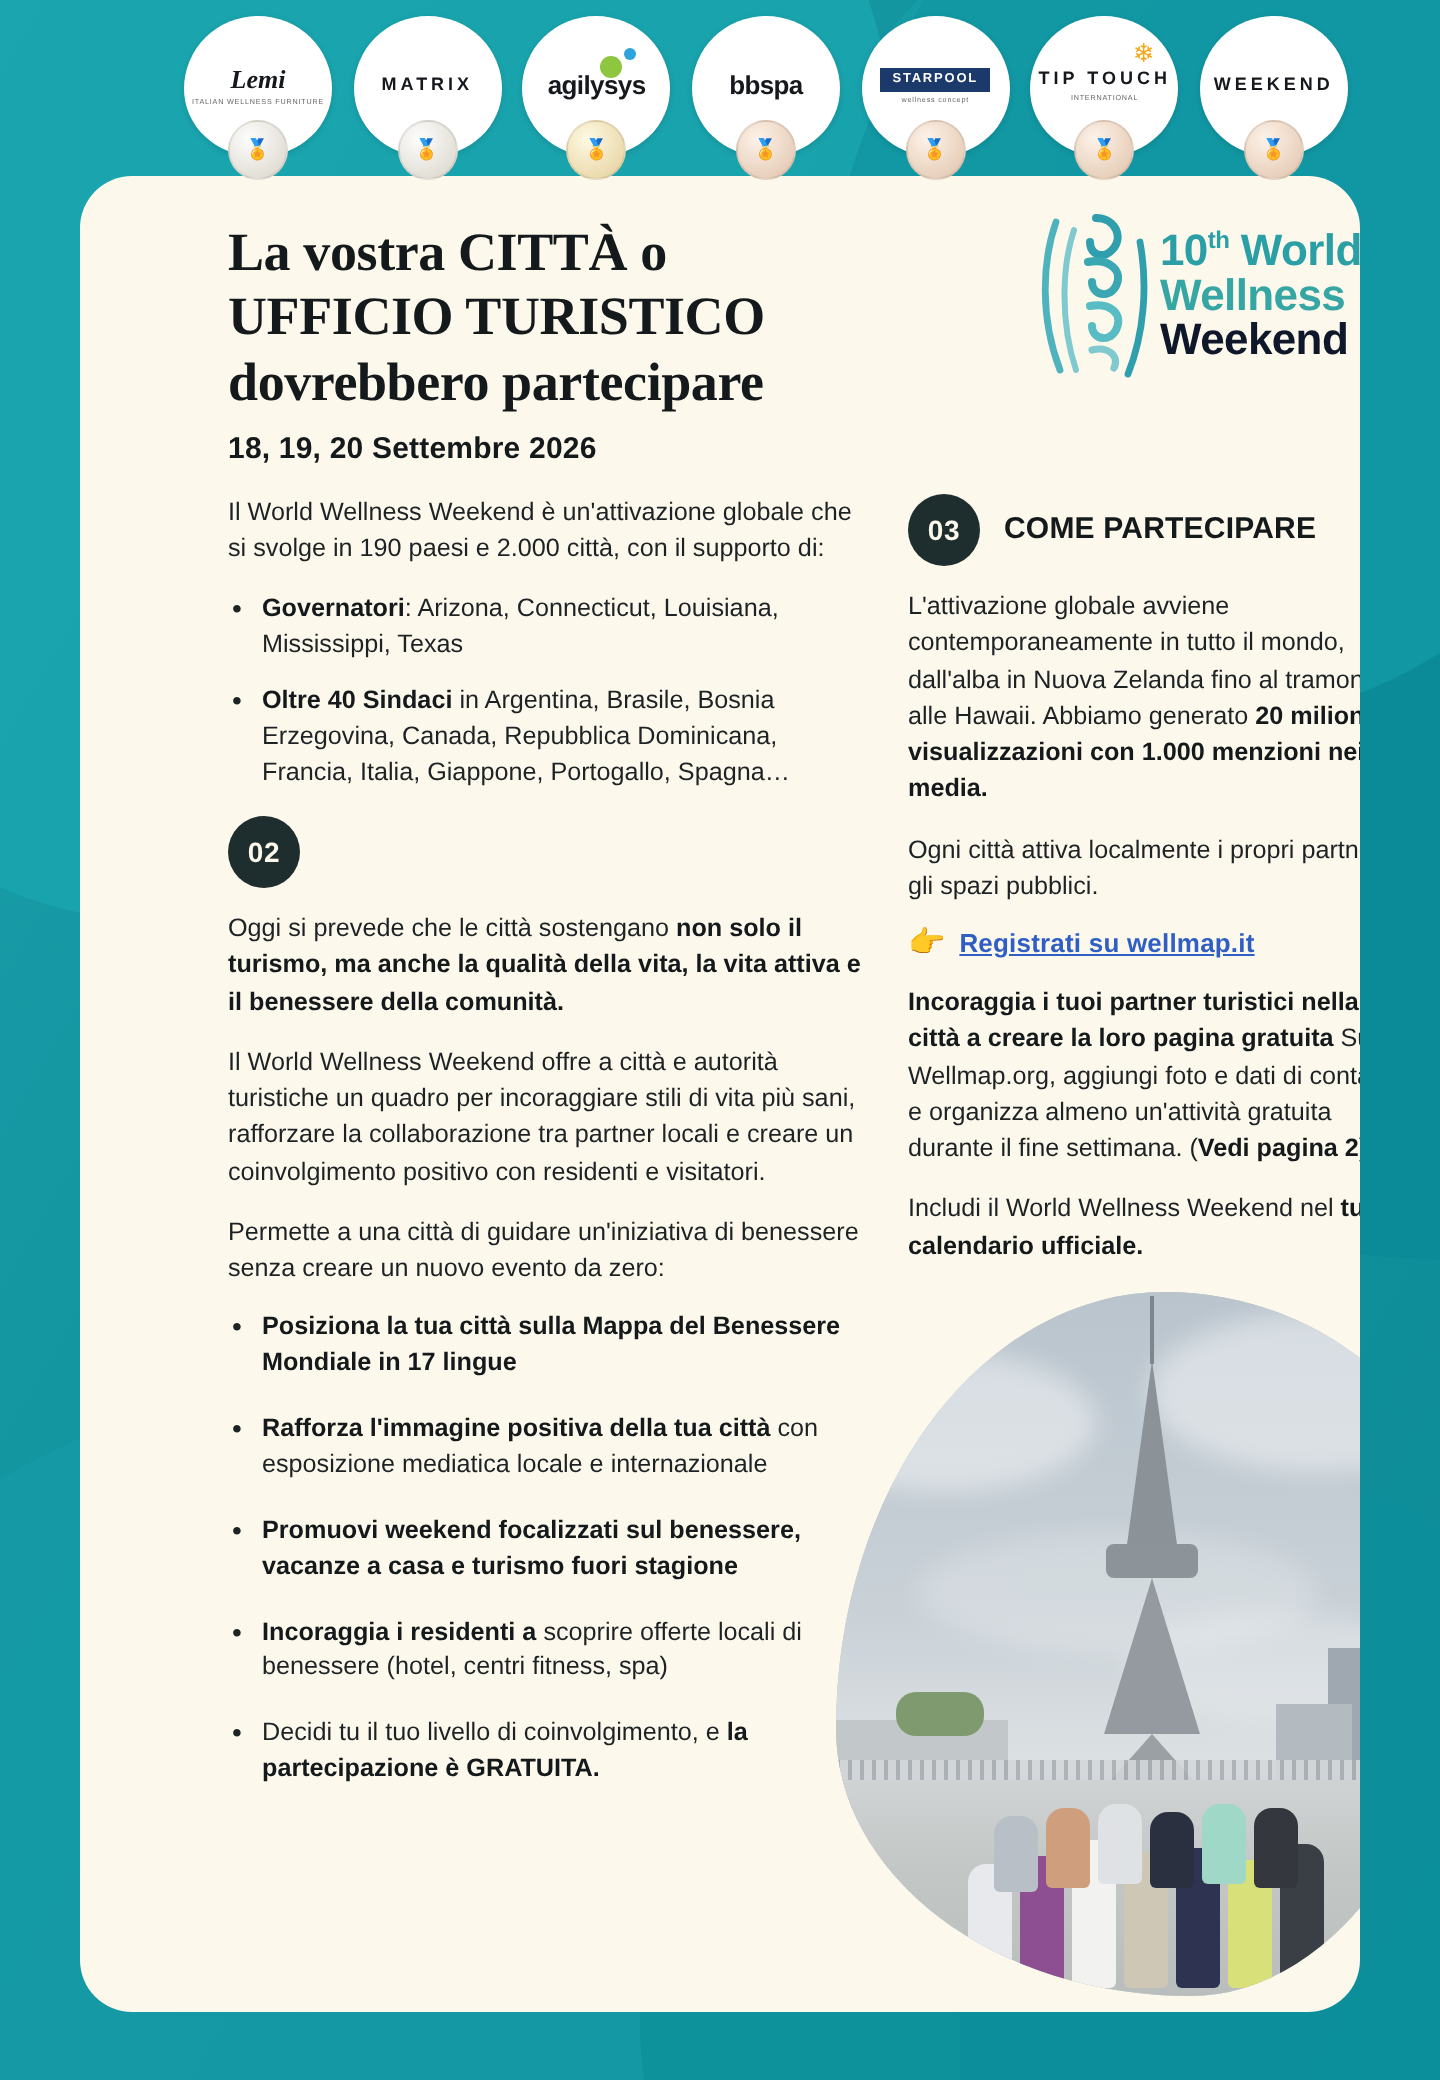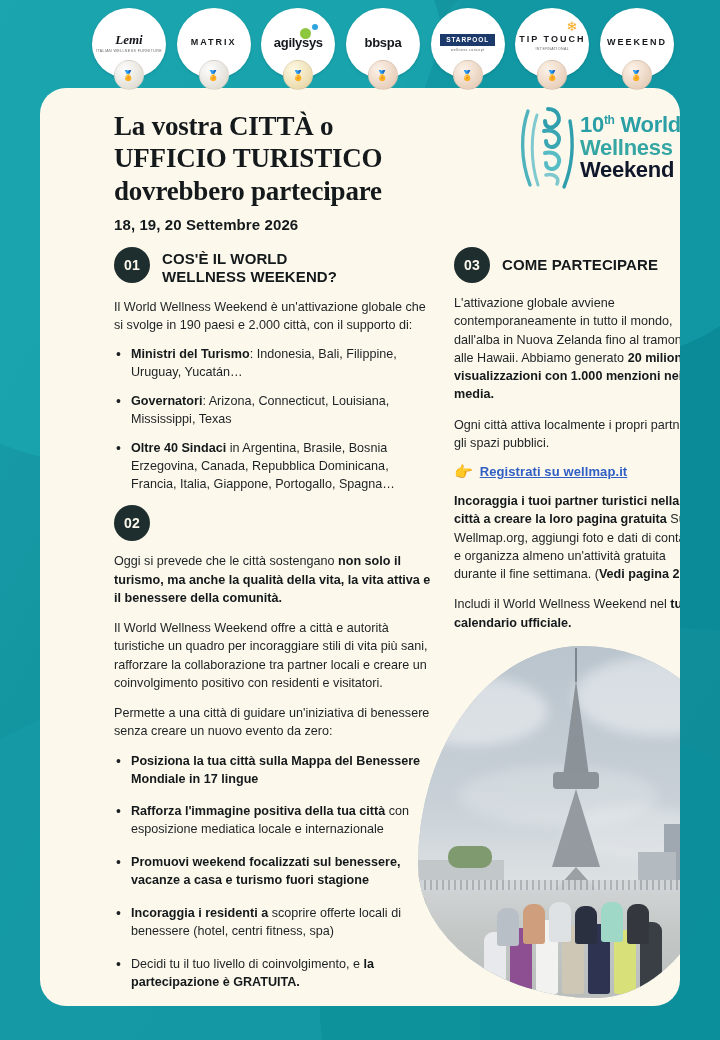--- a/index.html
+++ b/index.html
@@ -345,30 +345,22 @@
         <div class="l2">Wellness</div>
         <div class="l3">Weekend</div>
       </div>
     </div>
   </div>
 
   <div id="cols">
 
     <div id="col-left">
 
-      <div class="sec-head">
-        <div class="badge">01</div>
-        <div class="sec-title">
-          <div>COS'È IL WORLD</div>
-          <div>WELLNESS WEEKEND?</div>
-        </div>
-      </div>
       <p class="body">Il World Wellness Weekend è un'attivazione globale che si svolge in 190 paesi e 2.000 città, con il supporto di:</p>
       <ul class="bullets">
-        <li><b>Ministri del Turismo</b><span>: </span><span>Indonesia, Bali, Filippine, Uruguay, Yucatán…</span></li>
         <li><b>Governatori</b><span>: </span><span>Arizona, Connecticut, Louisiana, Mississippi, Texas</span></li>
         <li><b>Oltre 40 Sindaci</b><span> </span><span>in Argentina, Brasile, Bosnia Erzegovina, Canada, Repubblica Dominicana, Francia, Italia, Giappone, Portogallo, Spagna…</span></li>
       </ul>
 
       <div class="sec-head" style="margin-top:4px;">
         <div class="badge">02</div>
       </div>
       <p class="body"><span>Oggi si prevede che le città sostengano </span><b>non solo il turismo, ma anche la qualità della vita, la vita attiva e il benessere della comunità.</b></p>
       <p class="body">Il World Wellness Weekend offre a città e autorità turistiche un quadro per incoraggiare stili di vita più sani, rafforzare la collaborazione tra partner locali e creare un coinvolgimento positivo con residenti e visitatori.</p>
       <p class="body">Permette a una città di guidare un'iniziativa di benessere senza creare un nuovo evento da zero:</p>

